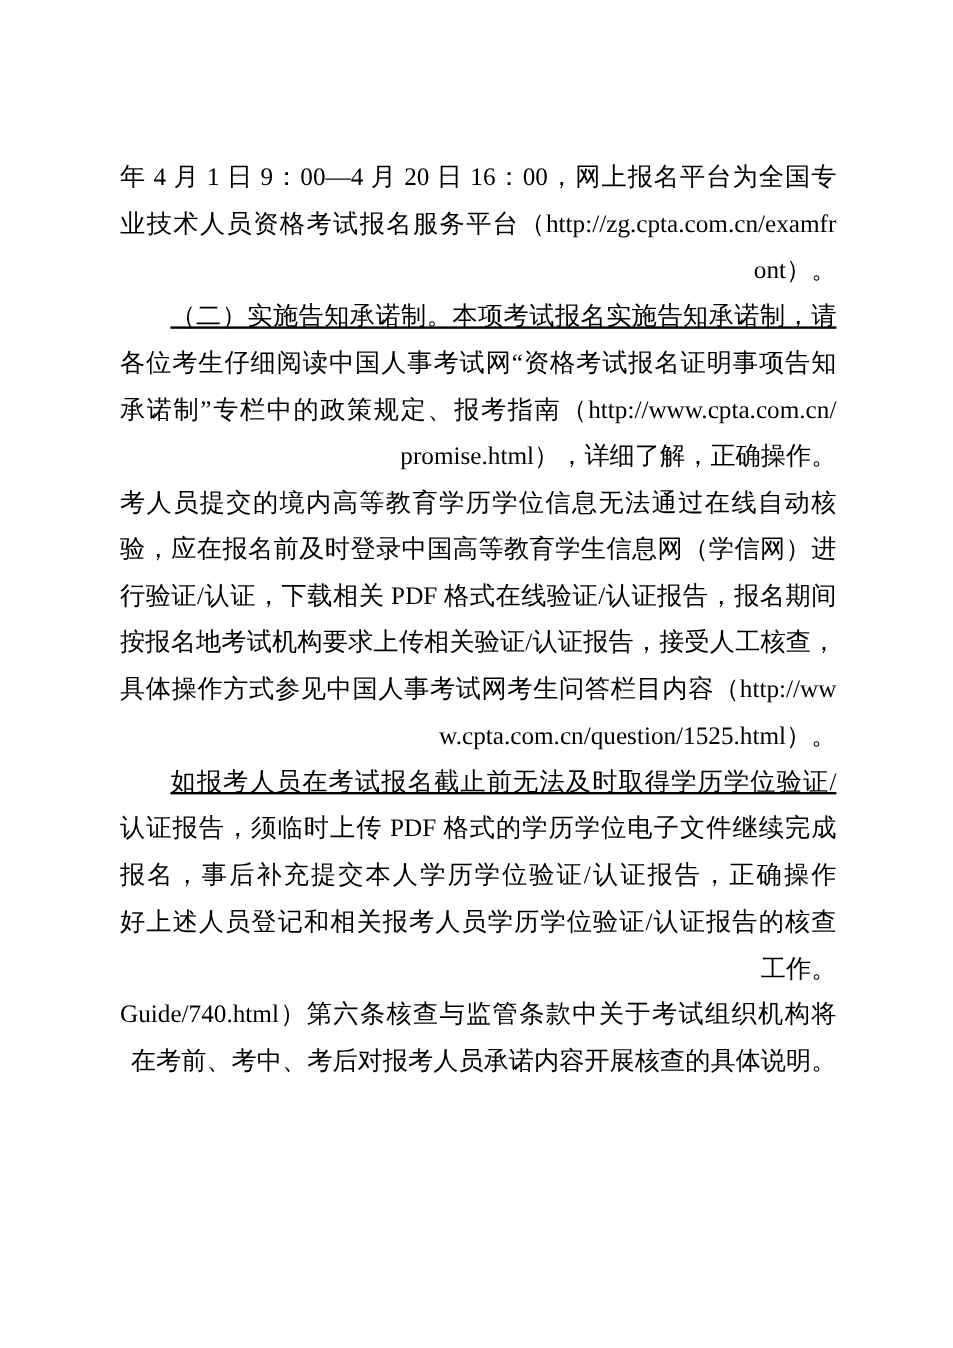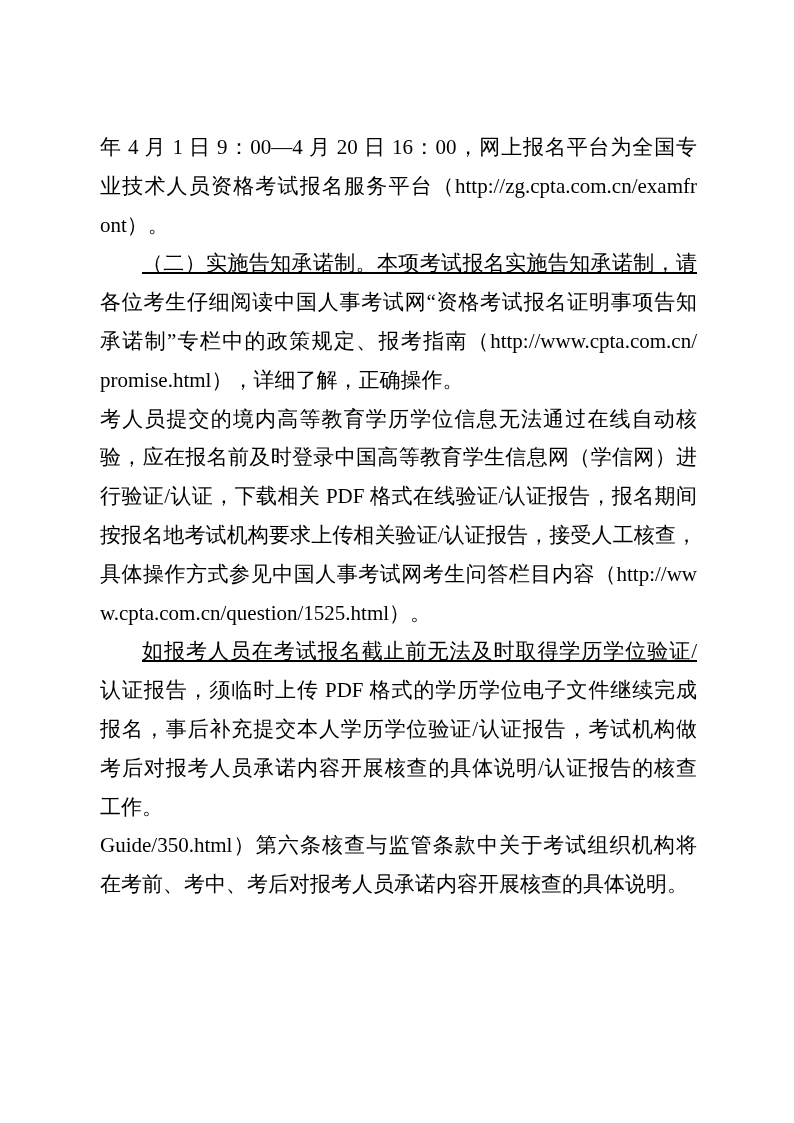--- a/index.html
+++ b/index.html
@@ -19,21 +19,21 @@
     color: #000000;
     font-size: 21px;
   }
   .paragraph {
     margin: 0;
     padding: 0;
   }
   .line {
     line-height: 38.8px;
     height: 38.8px;
-    text-align: left;
+    text-align: right;
     letter-spacing: 0;
   }
   .line.justify {
     text-align: justify;
     text-align-last: justify;
     text-justify: inter-character;
   }
   .line.indent {
     text-indent: 42px;
     text-decoration: underline;
@@ -62,22 +62,22 @@
         <div class="line justify">考人员提交的境内高等教育学历学位信息无法通过在线自动核</div>
         <div class="line justify">验，应在报名前及时登录中国高等教育学生信息网（学信网）进</div>
         <div class="line justify">行验证/认证，下载相关 PDF 格式在线验证/认证报告，报名期间</div>
         <div class="line justify">按报名地考试机构要求上传相关验证/认证报告，接受人工核查，</div>
         <div class="line justify">具体操作方式参见中国人事考试网考生问答栏目内容（http://ww</div>
         <div class="line">w.cpta.com.cn/question/1525.html）。</div>
       </div>
       <div class="paragraph">
         <div class="line justify indent">如报考人员在考试报名截止前无法及时取得学历学位验证/</div>
         <div class="line justify">认证报告，须临时上传 PDF 格式的学历学位电子文件继续完成</div>
-        <div class="line justify">报名，事后补充提交本人学历学位验证/认证报告，考试机构做</div>
-        <div class="line justify">考后对报考人员承诺内容开展核查的具体说明/认证报告的核查</div>
+        <div class="line justify">报名，事后补充提交本人学历学位验证/认证报告，正确操作</div>
+        <div class="line justify">好上述人员登记和相关报考人员学历学位验证/认证报告的核查</div>
         <div class="line">工作。</div>
       </div>
       <div class="paragraph">
-        <div class="line justify">Guide/350.html）第六条核查与监管条款中关于考试组织机构将</div>
+        <div class="line justify">Guide/740.html）第六条核查与监管条款中关于考试组织机构将</div>
         <div class="line">在考前、考中、考后对报考人员承诺内容开展核查的具体说明。</div>
       </div>
     </div>
 </div>
 
 </body></html>

